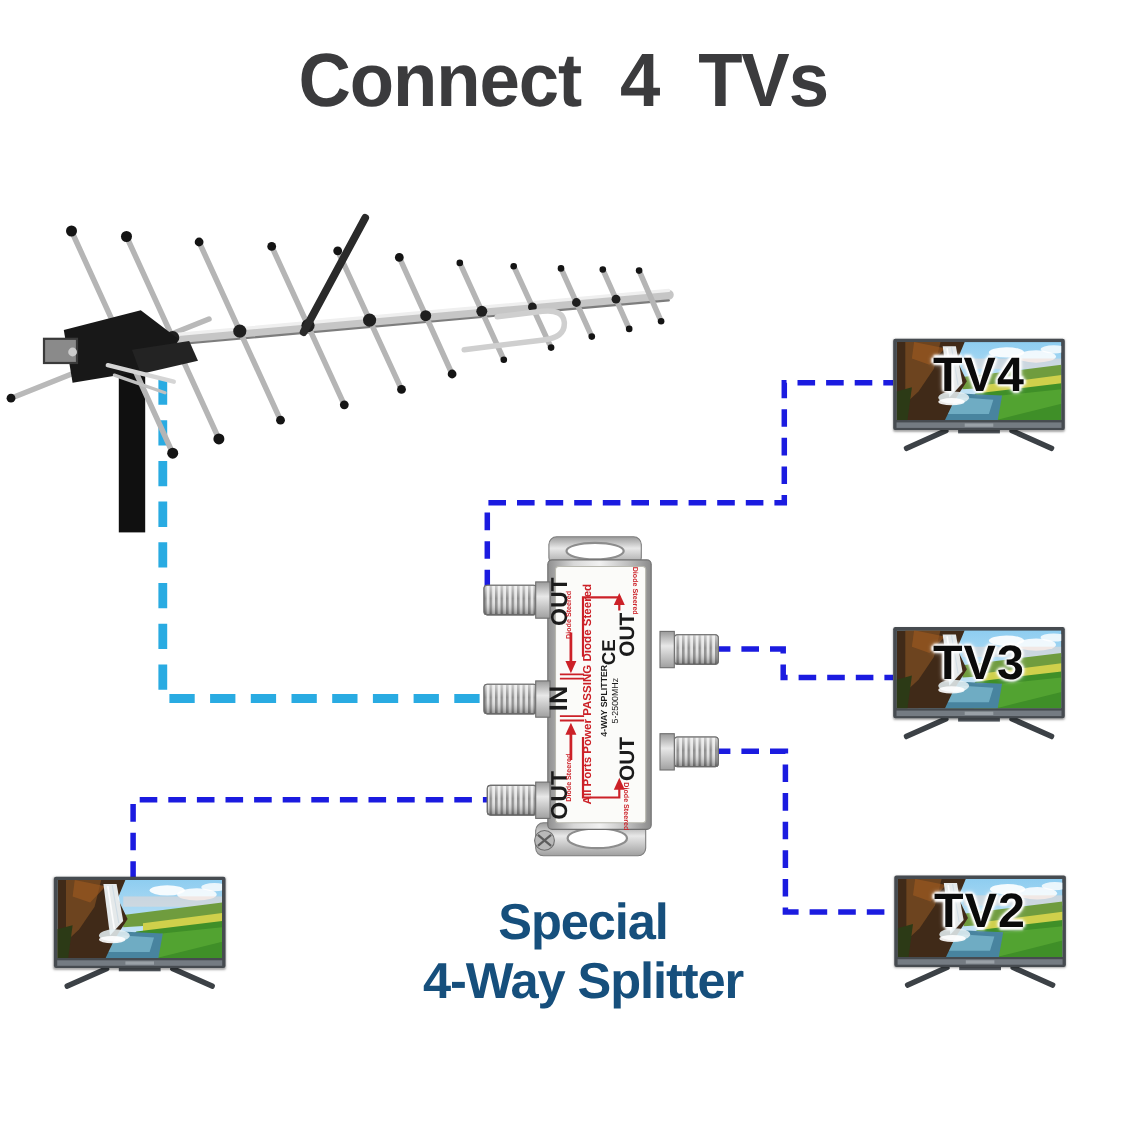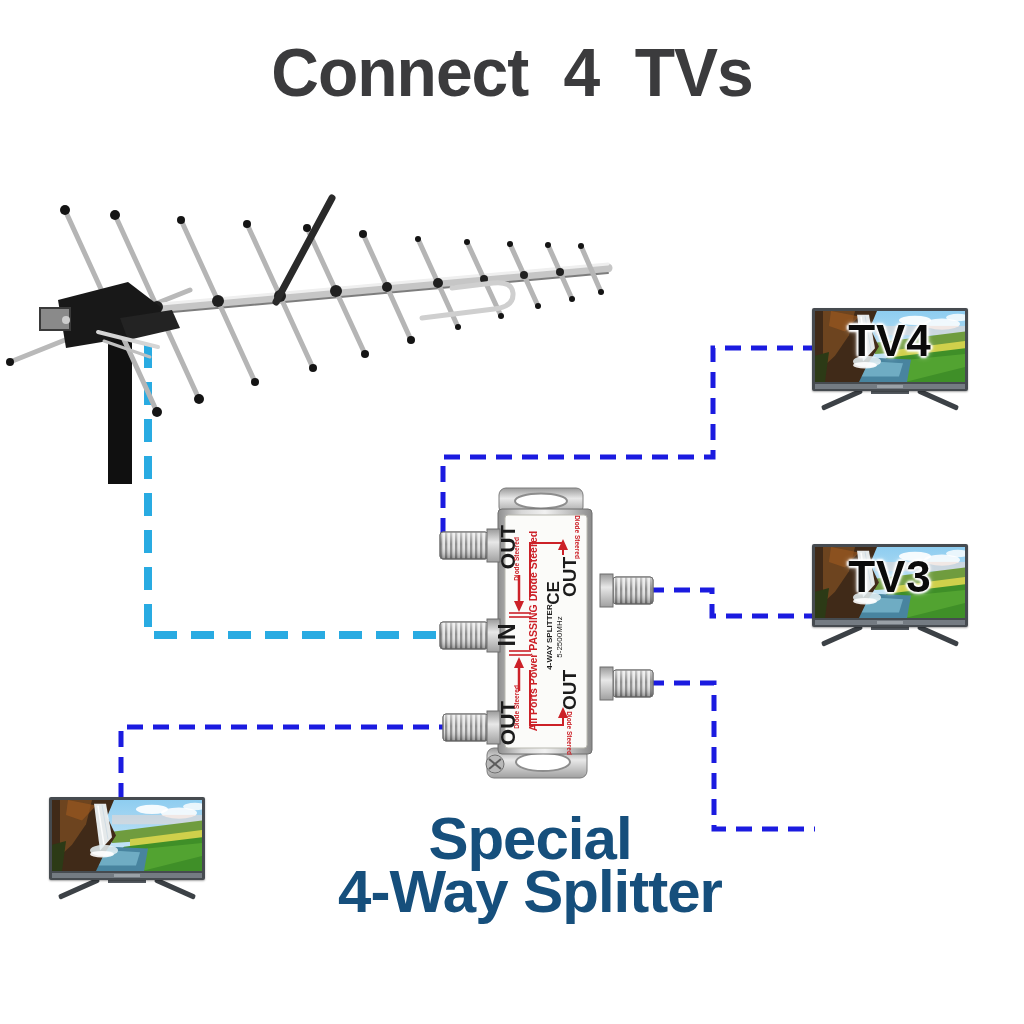--- a/index.html
+++ b/index.html
@@ -7,21 +7,21 @@
          font-family:"Liberation Sans",sans-serif;}
   .abs{position:absolute;}
 
   
   #title{left:0;top:34px;width:1024px;text-align:center;
          font-size:66px;font-weight:bold;letter-spacing:-1px;word-spacing:18px;
          color:#3b3b3d;transform:scaleY(1.04);}
 
   
   #caption{left:300px;top:812px;width:460px;text-align:center;color:#164f7c;
-           font-size:60px;font-weight:bold;line-height:53px;letter-spacing:-1px;}
+           font-size:46px;font-weight:bold;line-height:53px;letter-spacing:-1px;}
 
   
   #lines{left:0;top:0;width:1024px;height:1024px;pointer-events:none;}
 
   
   #antenna{left:0;top:150px;width:620px;height:348px;}
 
   
   #splitter{left:435px;top:485px;width:230px;height:300px;}
 
@@ -36,21 +36,21 @@
   .tv-label{position:absolute;left:0;top:8px;width:156px;text-align:center;
             font-size:44px;font-weight:bold;color:#0b0b0b;letter-spacing:1px;
             text-shadow:-2px 0 2px #fff,2px 0 2px #fff,0 -2px 2px #fff,0 2px 2px #fff,0 0 6px #fff;}
   .tv-leg{position:absolute;width:44px;height:5px;background:#3c4146;border-radius:2px;}
   .leg-l{left:8px;bottom:4px;transform:rotate(-24deg);}
   .leg-r{right:8px;bottom:4px;transform:rotate(24deg);}
   .tv-stand{position:absolute;left:50%;bottom:12px;width:38px;height:4px;margin-left:-19px;background:#545a60;}
 
   #tv1{left:49px;top:797px;}
   #tv2{left:813px;top:796px;}
-  #tv3{left:812px;top:544px;}
+  #tv3{left:812px;top:570px;}
   #tv4{left:812px;top:308px;}
 </style>
 </head>
 <body>
 
 <div id="stage">
 
   <svg id="lines" class="abs">
     <polyline points="148,345 148,635 462,635" fill="none" stroke="#29abe2" stroke-width="8" stroke-dasharray="23 14"></polyline>
     <polyline points="458,545 443,545 443,457 713,457 713,348 812,348" fill="none" stroke="#1b1be0" stroke-width="5" stroke-dasharray="16 10"></polyline>
@@ -279,20 +279,34 @@
     <div class="tv-frame">
       <svg class="tv-screen" viewBox="0 0 150 76" preserveAspectRatio="none">
           <use href="#scene"></use>
         </svg>
       <div class="tv-bottom">
           <div class="tv-logo"></div>
         </div>
     </div>
   </div>
 
+  <div id="tv2" class="tv">
+    <div class="tv-leg leg-l"></div>
+    <div class="tv-leg leg-r"></div>
+    <div class="tv-stand"></div>
+    <div class="tv-frame">
+      <svg class="tv-screen" viewBox="0 0 150 76" preserveAspectRatio="none">
+          <use href="#scene"></use>
+        </svg>
+      <div class="tv-bottom">
+          <div class="tv-logo"></div>
+        </div>
+    </div>
+    <div class="tv-label">TV2</div>
+  </div>
 
   <div id="tv3" class="tv">
     <div class="tv-leg leg-l"></div>
     <div class="tv-leg leg-r"></div>
     <div class="tv-stand"></div>
     <div class="tv-frame">
       <svg class="tv-screen" viewBox="0 0 150 76" preserveAspectRatio="none">
           <use href="#scene"></use>
         </svg>
       <div class="tv-bottom">

